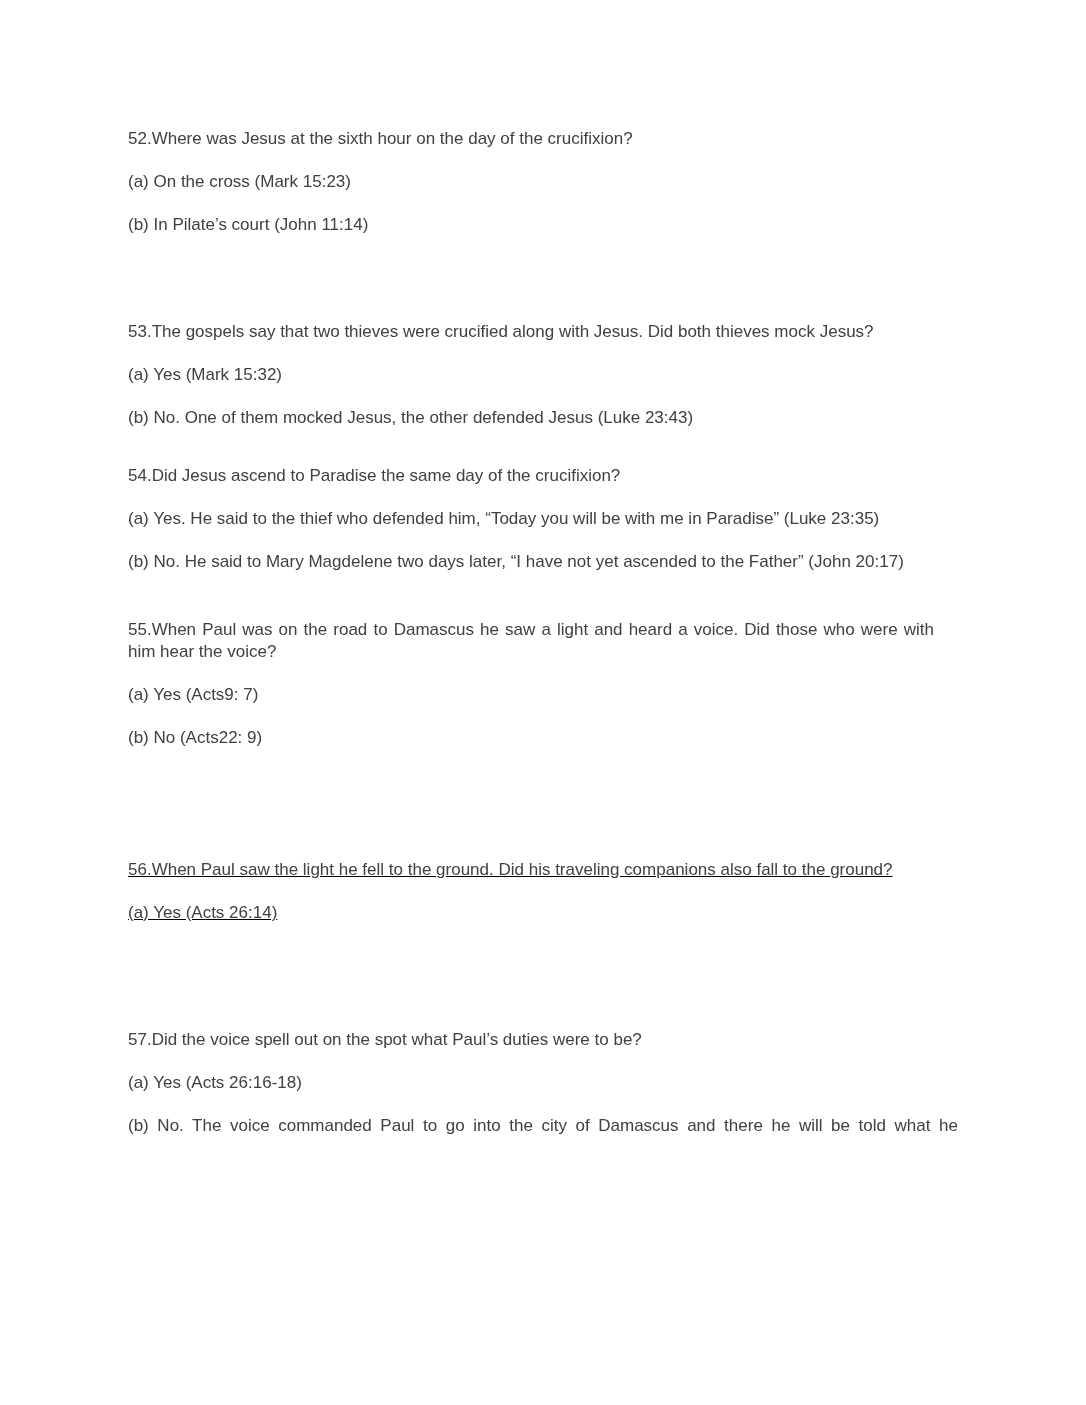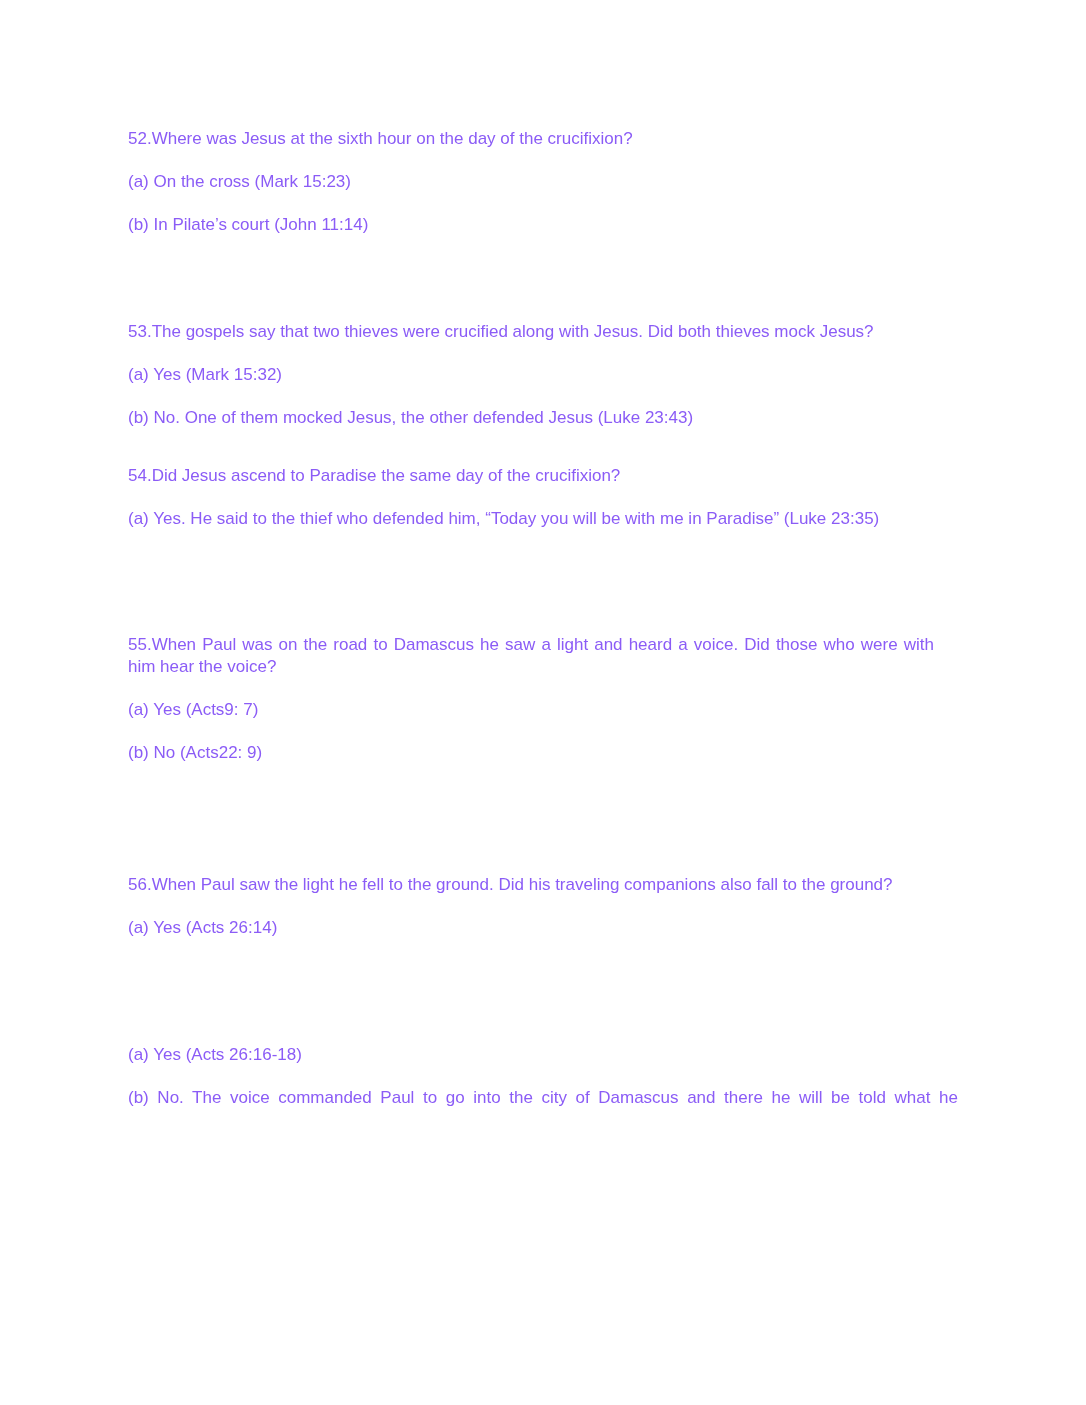--- a/index.html
+++ b/index.html
@@ -18,38 +18,38 @@
     position: absolute;
     left: 128px;
     top: 128px;
     width: 830px;
   }
   .para {
     margin: 0 0 21px 0;
     font-family: "Liberation Sans", sans-serif;
     font-size: 17px;
     line-height: 22px;
-    color: #8b5cf6;
+    color: #404040;
     text-align: justify;
     white-space: nowrap; 
   }
   .para.wrap {
     white-space: normal;
     max-width: 806px; 
   }
   .para.fill {
     
     text-align-last: justify;
     -moz-text-align-last: justify;
   }
   .qblock { margin-bottom: 85px; }
   .qblock.gap-84  { margin-bottom: 36px; }
-  .qblock.gap-86  { margin-bottom: 104px; }
+  .qblock.gap-86  { margin-bottom: 46px; }
   .qblock.gap-106 { margin-bottom: 110px; }
-  .qblock.gap-105 { margin-bottom: 105px; }
+  .qblock.gap-105 { margin-bottom: 105px; text-decoration: underline; }
   .qblock.gap-0   { margin-bottom: 0; }
 </style>
 </head>
 <body>
 
 <div class="page">
   <div class="content">
 
     <section class="qblock">
       <p class="para">52.Where was Jesus at the sixth hour on the day of the crucifixion?</p>
@@ -59,32 +59,34 @@
 
     <section class="qblock gap-84">
       <p class="para">53.The gospels say that two thieves were crucified along with Jesus. Did both thieves mock Jesus?</p>
       <p class="para">(a) Yes (Mark 15:32)</p>
       <p class="para">(b) No. One of them mocked Jesus, the other defended Jesus (Luke 23:43)</p>
     </section>
 
     <section class="qblock gap-86">
       <p class="para">54.Did Jesus ascend to Paradise the same day of the crucifixion?</p>
       <p class="para">(a) Yes. He said to the thief who defended him, “Today you will be with me in Paradise” (Luke 23:35)</p>
+      <p class="para">(b) No. He said to Mary Magdelene two days later, “I have not yet ascended to the Father” (John 20:17)</p>
     </section>
 
     <section class="qblock gap-106">
       <p class="para wrap">55.When Paul was on the road to Damascus he saw a light and heard a voice. Did those who were with him hear the voice?</p>
       <p class="para">(a) Yes (Acts9: 7)</p>
       <p class="para">(b) No (Acts22: 9)</p>
     </section>
 
     <section class="qblock gap-105">
       <p class="para">56.When Paul saw the light he fell to the ground. Did his traveling companions also fall to the ground?</p>
       <p class="para">(a) Yes (Acts 26:14)</p>
     </section>
 
     <section class="qblock gap-0">
+      <p class="para">57.Did the voice spell out on the spot what Paul’s duties were to be?</p>
       <p class="para">(a) Yes (Acts 26:16-18)</p>
       <p class="para fill">(b) No. The voice commanded Paul to go into the city of Damascus and there he will be told what he</p>
     </section>
 
   </div>
 </div>
 
 </body></html>

